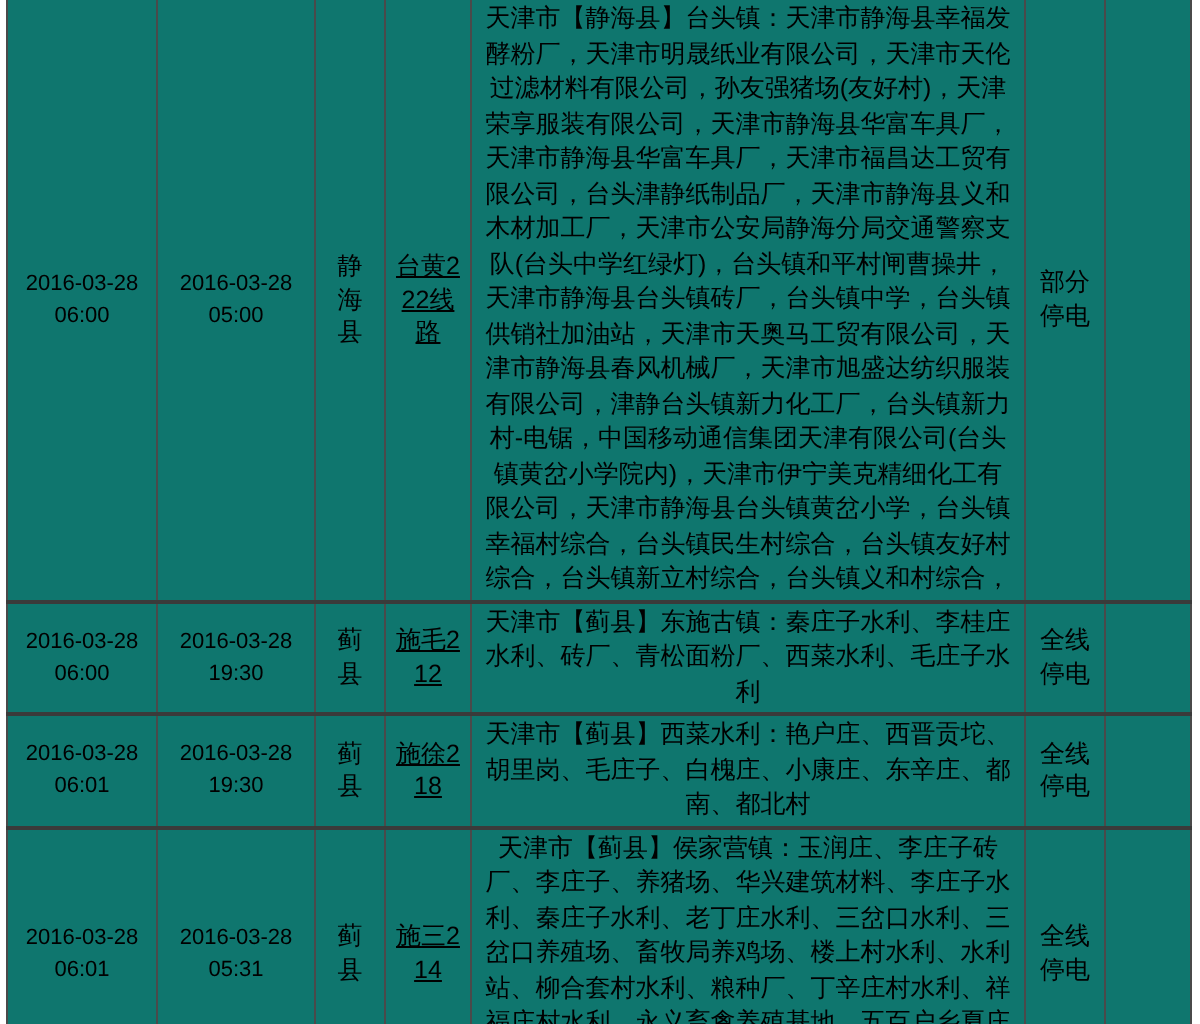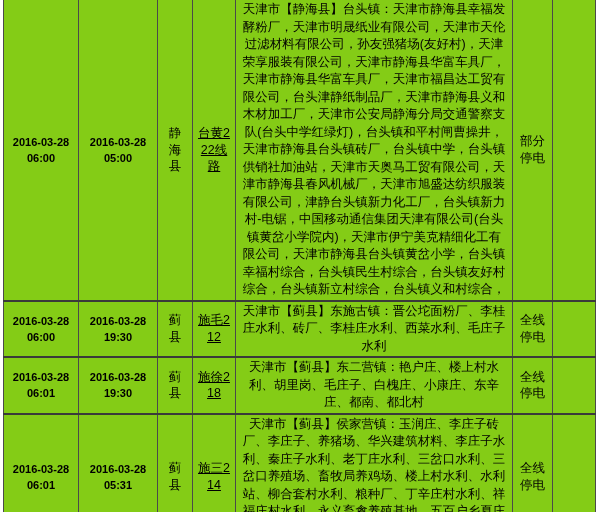--- a/index.html
+++ b/index.html
@@ -16,21 +16,21 @@
     margin-left:3px;
     margin-top:0;
     width:592px;
   }
   td{
     border-left:1px solid #4a4a4a;
     border-right:1px solid #4a4a4a;
     border-top:2px solid #3a3a3a;
     border-bottom:2px solid #3a3a3a;
     vertical-align:middle;
-    background:#84cc16;
+    background:#0f766e;
     overflow:hidden;
   }
   tr.r1 td{ border-top:none; }
   tr.r1{ height:300px; }
   tr.r2{ height:40px; }
   tr.r3{ height:41px; }
   tr.r4{ height:122px; }
 
   col.c-start{ width:75px; }
   col.c-end{ width:79px; }
@@ -39,21 +39,21 @@
   col.c-areas{ width:277px; }
   col.c-scope{ width:40px; }
   col.c-extra{ width:43px; }
 
   td.date{
     text-align:center;
     font-size:11px;
     line-height:16px;
     white-space:nowrap;
   }
-  td.date .dline{ display:block;font-weight:bold; }
+  td.date .dline{ display:block; }
 
   td.county, td.line, td.scope{
     text-align:center;
     font-size:12.5px;
     line-height:16.5px;
     word-break:break-all;
   }
   td.county{ padding:0 10px; }
   td.line{ padding:0 3px;text-decoration:underline; }
   td.scope{ padding:5px 4px; }
@@ -102,37 +102,37 @@
       <td class="date">
         <span class="dline">2016-03-28</span>
         <span class="dline">06:00</span>
       </td>
       <td class="date">
         <span class="dline">2016-03-28</span>
         <span class="dline">19:30</span>
       </td>
       <td class="county">蓟县</td>
       <td class="line">施毛212</td>
-      <td class="areas">天津市【蓟县】东施古镇：晋公坨面粉厂、李桂庄水利、砖厂、李桂庄水利、西菜水利、毛庄子水利</td>
+      <td class="areas">天津市【蓟县】东施古镇：秦庄子水利、李桂庄水利、砖厂、青松面粉厂、西菜水利、毛庄子水利</td>
       <td class="scope">全线停电</td>
       <td class="extra"></td>
     </tr>
 
     <tr class="r3">
       <td class="date">
         <span class="dline">2016-03-28</span>
         <span class="dline">06:01</span>
       </td>
       <td class="date">
         <span class="dline">2016-03-28</span>
         <span class="dline">19:30</span>
       </td>
       <td class="county">蓟县</td>
       <td class="line">施徐218</td>
-      <td class="areas">天津市【蓟县】东二营镇：艳户庄、楼上村水利、胡里岗、毛庄子、白槐庄、小康庄、东辛庄、都南、都北村</td>
+      <td class="areas">天津市【蓟县】西菜水利：艳户庄、西晋贡坨、胡里岗、毛庄子、白槐庄、小康庄、东辛庄、都南、都北村</td>
       <td class="scope">全线停电</td>
       <td class="extra"></td>
     </tr>
 
     <tr class="r4">
       <td class="date">
         <span class="dline">2016-03-28</span>
         <span class="dline">06:01</span>
       </td>
       <td class="date">

